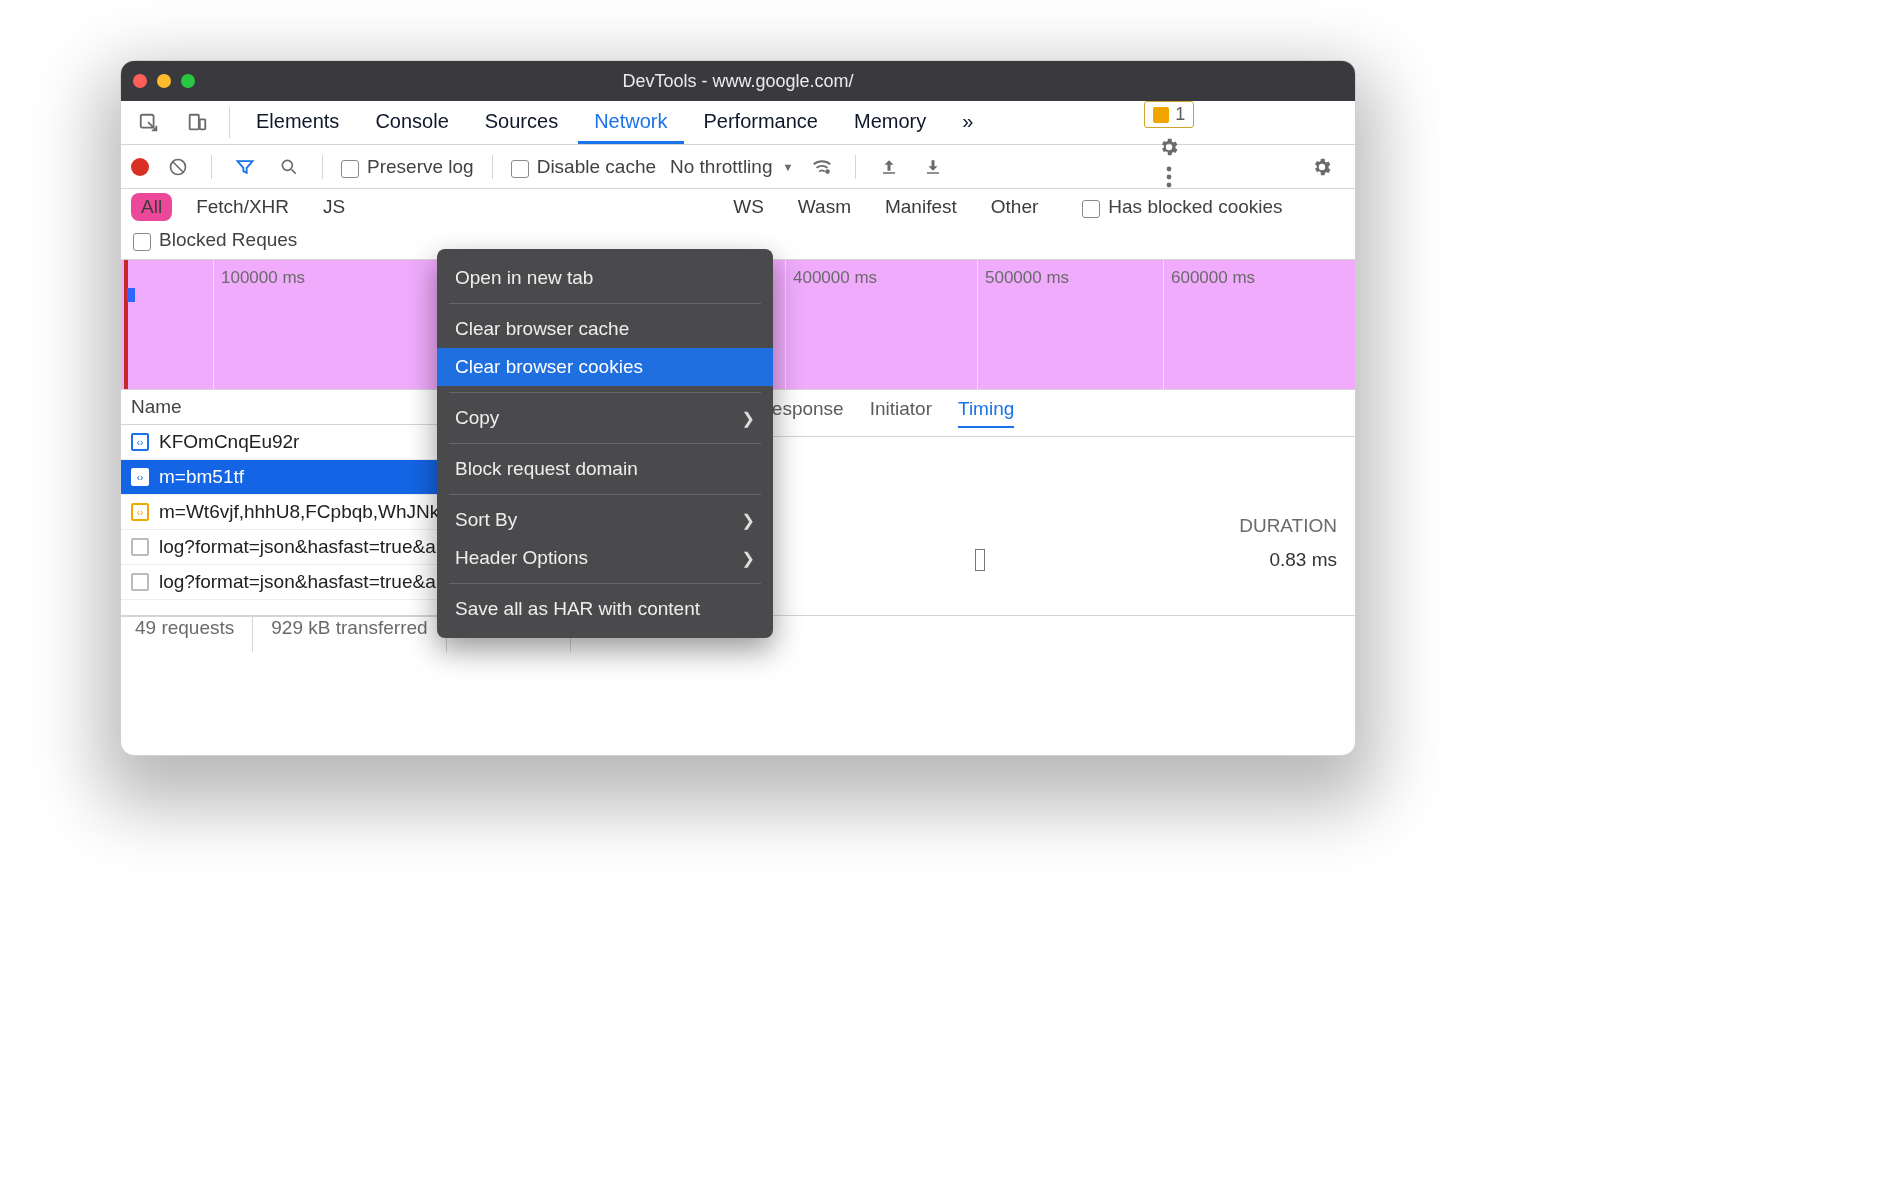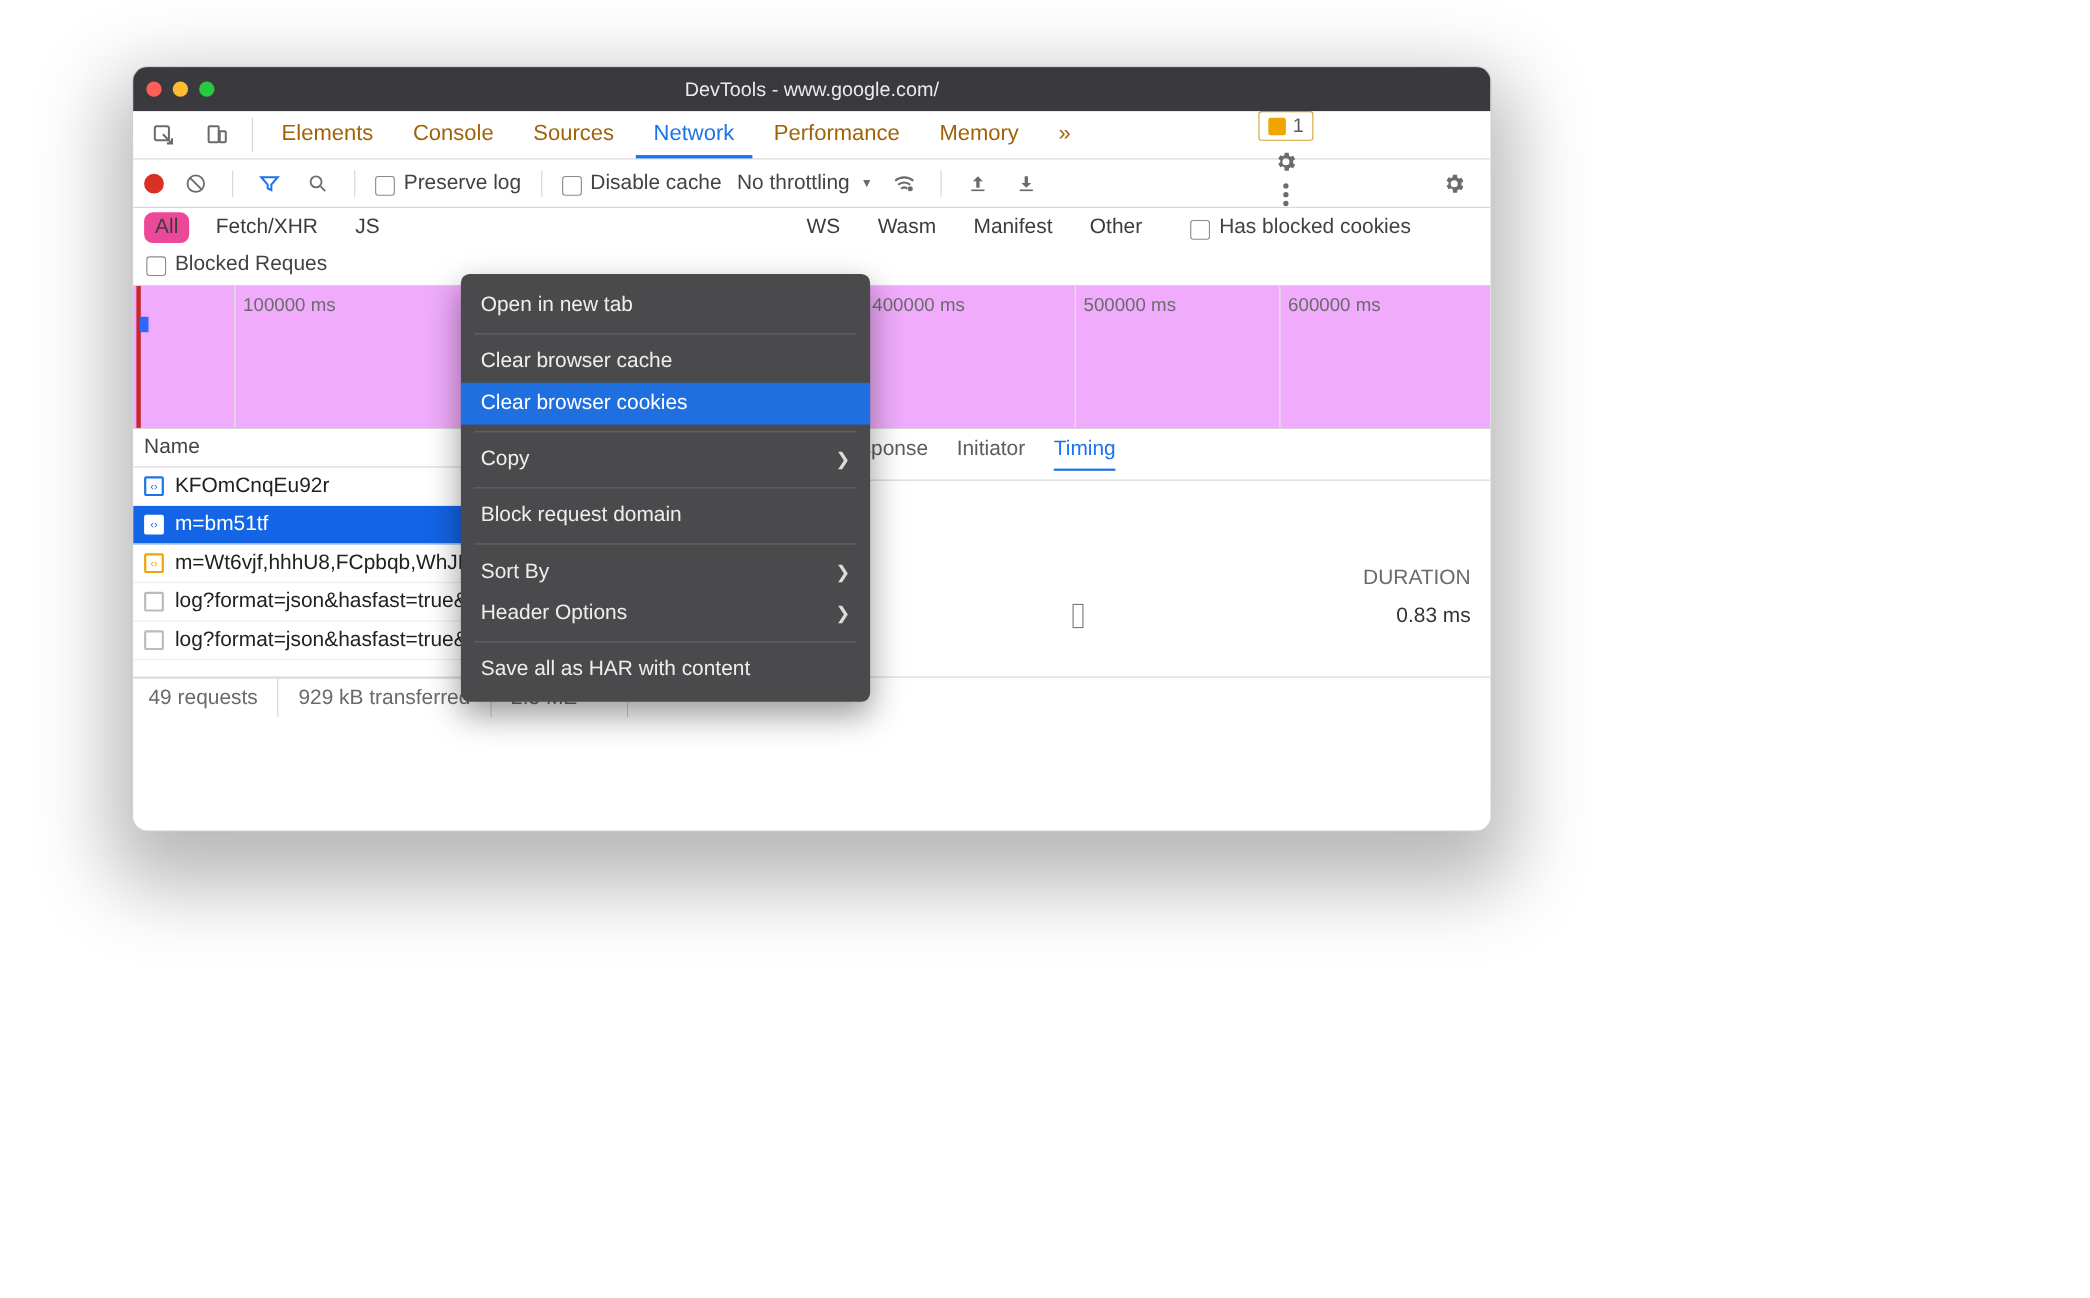--- a/index.html
+++ b/index.html
@@ -50,21 +50,21 @@
     align-items: stretch;
     border-bottom: 1px solid #d5d5d5;
     padding-left: 6px;
     gap: 4px;
   }
   .tabs .iconbtn {
     width: 44px; display:flex; align-items:center; justify-content:center;
     color:#6b6b6b;
   }
   .tab {
-    padding: 0 16px; display:flex; align-items:center; color:#a16207;
+    padding: 0 16px; display:flex; align-items:center; color:#0f172a;
     border-bottom: 3px solid transparent; font-size: 20px;
   }
   .tab.active { color:#1a73e8; border-bottom-color:#1a73e8; font-weight: 500;}
   .tabs .right { margin-left:auto; display:flex; align-items:center; gap:8px; padding-right:10px;}
   .warnbadge {
     border:1px solid #d0a52e; background:#fff; padding:2px 8px; border-radius:3px;
     display:flex; align-items:center; gap:6px; color:#5c5c5c; font-size:18px;
   }
   .warnbadge .sq { width:16px; height:16px; background:#f0a500; border-radius:2px; }
   .gear { color:#6b6b6b; }
@@ -120,27 +120,27 @@
   .row.selected { background:#1464e6; color:#fff;}
   .row.selected .ficon { background:#fff; border-color:#fff; color:#1464e6;}
   .right { flex:1; display:flex; flex-direction:column;}
   .subtabs { display:flex; gap:26px; padding: 8px 20px; border-bottom:1px solid #d5d5d5; color:#5c5c5c; }
   .subtab.active { color:#1a73e8; border-bottom:2px solid #1a73e8; padding-bottom:6px;}
   .timingbody { padding:10px 18px; color:#333; display:flex; flex-direction:column; gap:12px;}
   .trow { display:flex; justify-content:space-between; align-items:center;}
   .trow .label { color:#6a6a6a; }
   .trow .box { width:10px; height:22px; border:1.5px solid #777; }
   
-  .status { height: 36px; display:flex; align-items:center; gap:18px; padding:0 14px; color:#6a6a6a; border-top:1px solid #d5d5d5; width:450px; border-right: 1px solid #d5d5d5;}
+  .status { height: 36px; display:flex; align-items:flex-start; gap:18px; padding:0 14px; color:#6a6a6a; border-top:1px solid #d5d5d5; width:450px; border-right: 1px solid #d5d5d5;}
   .status .vsep { width:1px; height:100%; background:#d5d5d5;}
   
   .ctxmenu {
     position:absolute;
-    left: 298px; top: 188px;
-    width: 372px;
+    left: 316px; top: 188px;
+    width: 336px;
     background:#4a4a4d;
     border-radius:8px;
     padding:10px 0;
     color:#eee;
     box-shadow: 0 12px 30px rgba(0,0,0,0.4);
     z-index: 100;
     font-size: 19px;
   }
   .ctxitem { padding:8px 18px; display:flex; align-items:center; justify-content:space-between;}
   .ctxitem.hl { background:#1f6fe0; color:#fff;}

